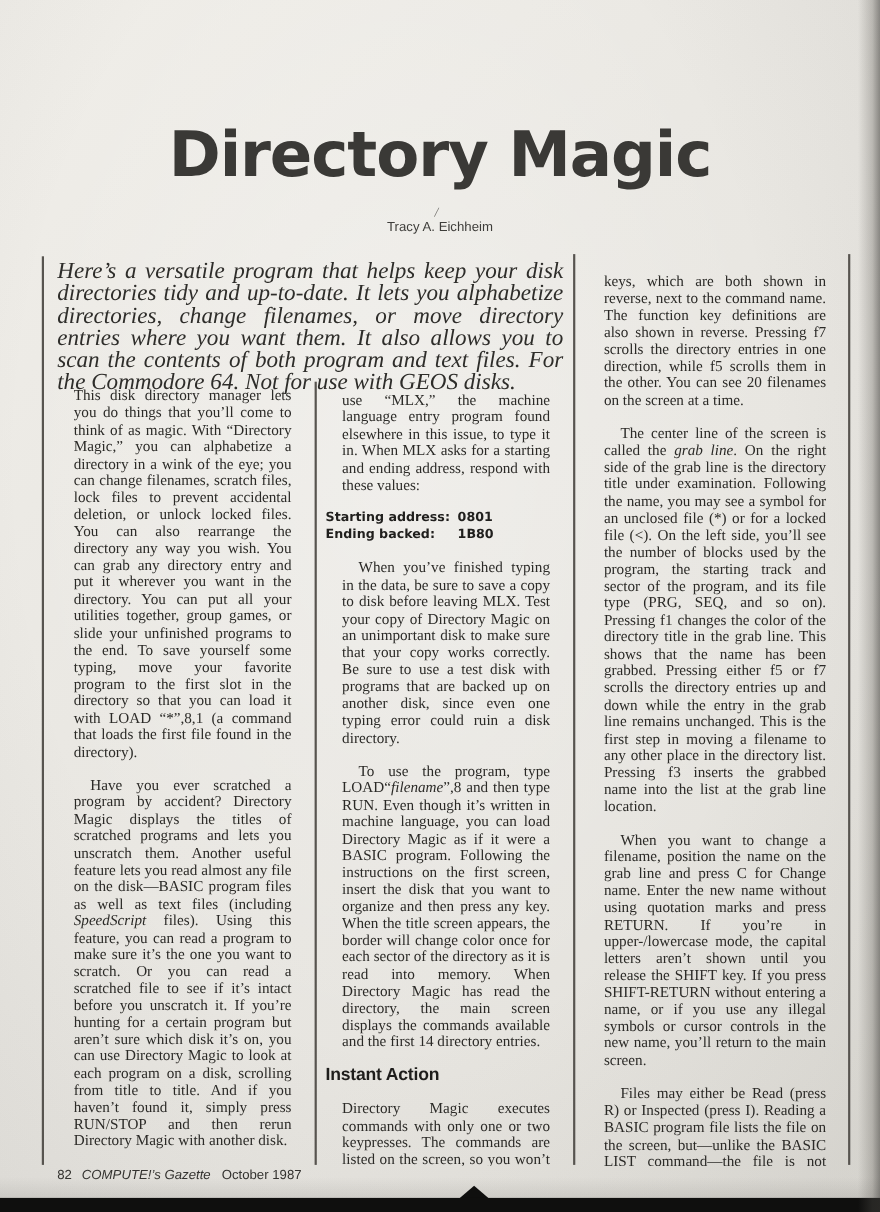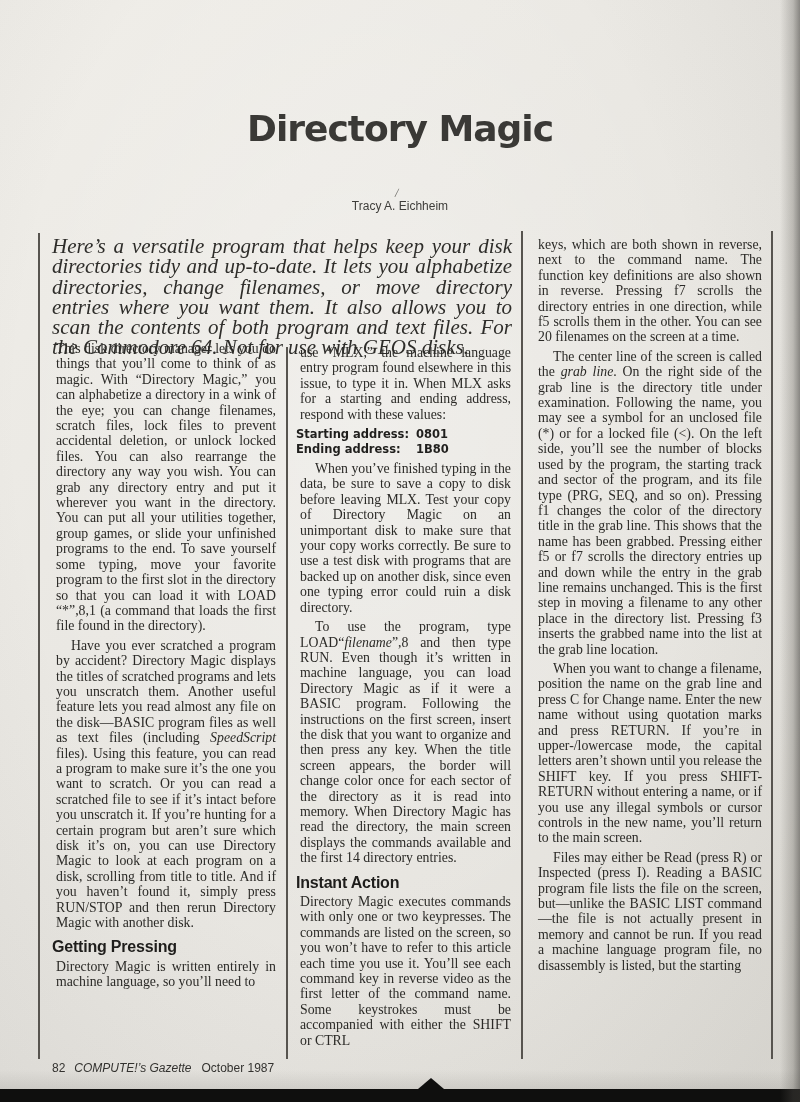--- a/index.html
+++ b/index.html
@@ -26,42 +26,42 @@
     border-left:13px solid transparent;border-right:13px solid transparent;border-bottom:11px solid #0f0f0e;
   }
   .rule{position:absolute;width:2px;background:#57544f;}
   .rule-left{left:38px;top:233px;height:826px;}
   .rule-mid1{left:286px;top:347px;height:712px;}
   .rule-mid2{left:521px;top:231px;height:828px;}
   .rule-right{left:771px;top:231px;height:828px;}
 
   .title{
     position:absolute;top:108px;left:0;width:100%;text-align:center;
-    font-family:"DejaVu Sans",sans-serif;font-weight:700;font-size:36px;
+    font-family:"DejaVu Sans",sans-serif;font-weight:700;font-size:57px;
     letter-spacing:-1px;color:#3a3936;
   }
   .byline{
     position:absolute;top:199px;left:0;width:100%;text-align:center;
     font-family:"Liberation Sans",sans-serif;font-size:12px;color:#3e3d3a;
   }
   .slash-artifact{
     position:absolute;left:395px;top:185px;font-size:13px;color:#6b6965;transform:rotate(8deg);
   }
   .intro{
     position:absolute;left:52px;top:236px;width:460px;
     font-style:italic;font-size:21px;line-height:20.3px;text-align:justify;color:#2e2d2a;
   }
   .col{
     position:absolute;text-align:justify;font-size:13.8px;line-height:15.4px;
     overflow:hidden;color:#2b2a27;
   }
   .col-1{left:52px;top:337px;width:228px;height:713px;}
   .col-2{left:296px;top:341px;width:219px;height:719px;}
   .col-3{left:534px;top:233px;width:232px;height:827px;}
-  .col p{margin:4px;}
+  .col p{margin:15px;}
   .col p.indent{text-indent:15px;}
   .section-heading{
     font-family:"Liberation Sans",sans-serif;font-weight:700;font-size:16px;
     margin:9px 0 2px 0;color:#1e1d1b;letter-spacing:-0.2px;
   }
   .addresses{
     margin:5px 0 4px 0;font-family:"DejaVu Sans",sans-serif;font-weight:700;
     font-size:11.5px;line-height:15px;color:#201f1d;
   }
   .addr-row{display:flex;}
@@ -97,21 +97,21 @@
       <p class="para">Directory Magic is written entirely in machine language, so you’ll need to</p>
     </div>
   <div class="col col-2">
       <p class="para">use “MLX,” the machine language entry program found elsewhere in this issue, to type it in. When MLX asks for a starting and ending address, respond with these values:</p>
       <div class="addresses">
         <div class="addr-row">
           <span class="addr-label">Starting address:</span>
           <span class="addr-value">0801</span>
         </div>
         <div class="addr-row">
-          <span class="addr-label">Ending address:</span>
+          <span class="addr-label">Ending backed:</span>
           <span class="addr-value">1B80</span>
         </div>
       </div>
       <p class="para indent">When you’ve finished typing in the data, be sure to save a copy to disk before leaving MLX. Test your copy of Directory Magic on an unimportant disk to make sure that your copy works correctly. Be sure to use a test disk with programs that are backed up on another disk, since even one typing error could ruin a disk directory.</p>
       <p class="para indent">To use the program, type LOAD“<em>filename</em>”,8 and then type RUN. Even though it’s written in machine language, you can load Directory Magic as if it were a BASIC program. Following the instructions on the first screen, insert the disk that you want to organize and then press any key. When the title screen appears, the border will change color once for each sector of the directory as it is read into memory. When Directory Magic has read the directory, the main screen displays the commands available and the first 14 directory entries.</p>
       <h3 class="section-heading">Instant Action</h3>
       <p class="para">Directory Magic executes commands with only one or two keypresses. The commands are listed on the screen, so you won’t have to refer to this article each time you use it. You’ll see each command key in reverse video as the first letter of the command name. Some keystrokes must be accompanied with either the SHIFT or CTRL</p>
     </div>
   <div class="col col-3">
       <p class="para">keys, which are both shown in reverse, next to the command name. The function key definitions are also shown in reverse. Pressing f7 scrolls the directory entries in one direction, while f5 scrolls them in the other. You can see 20 filenames on the screen at a time.</p>

